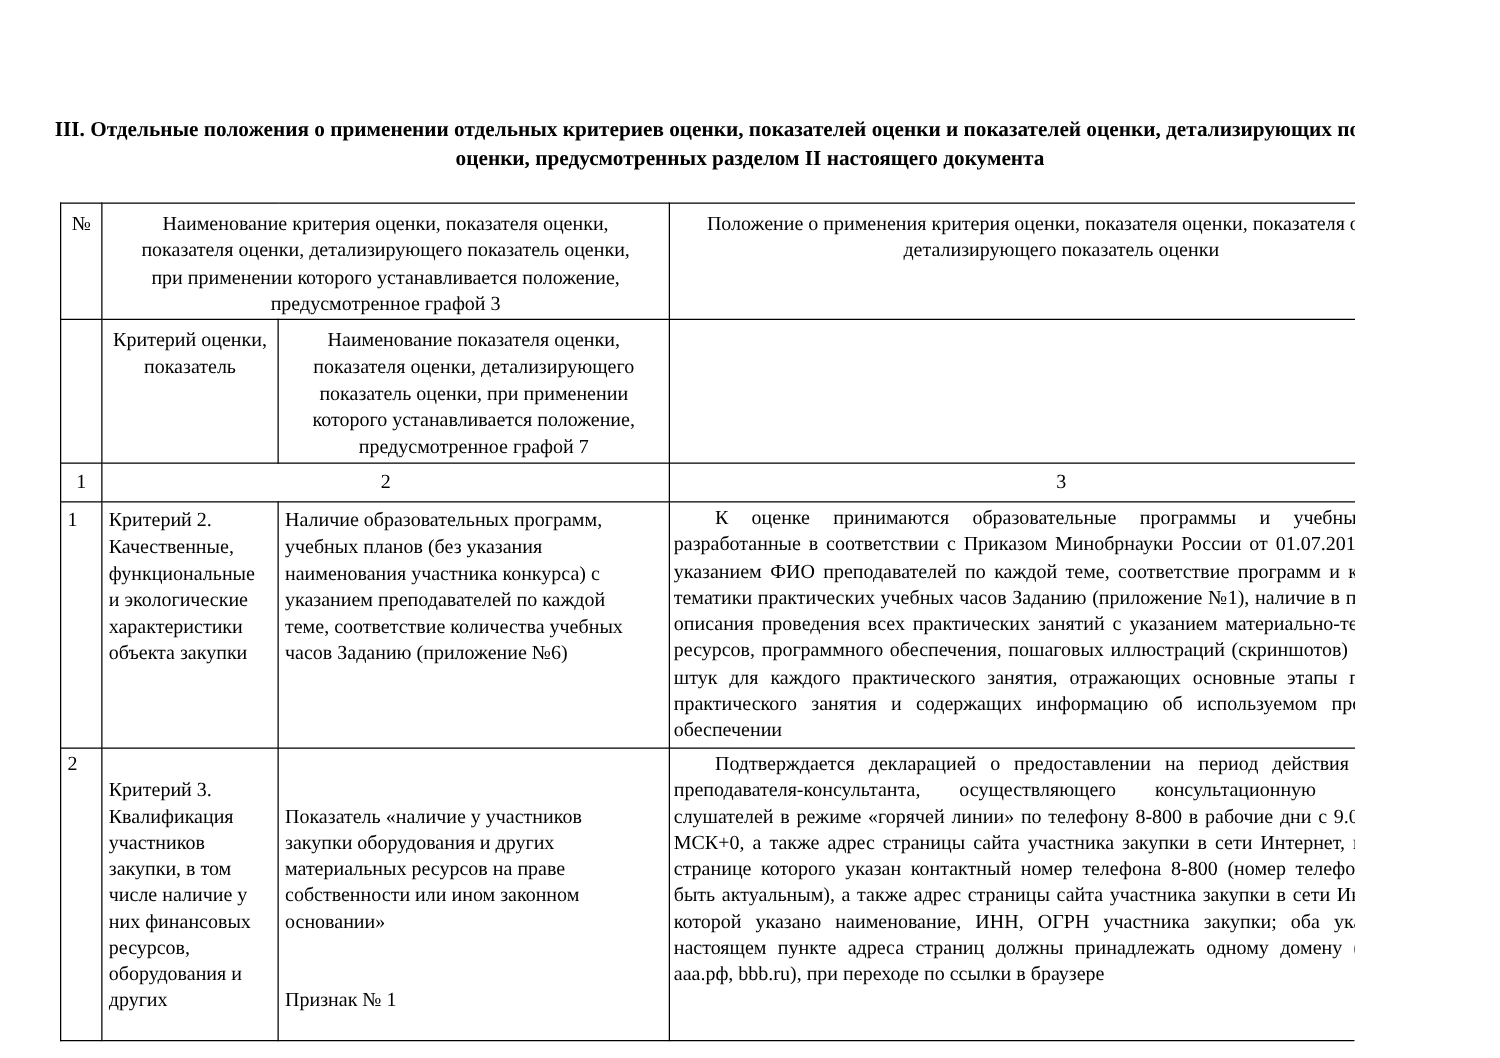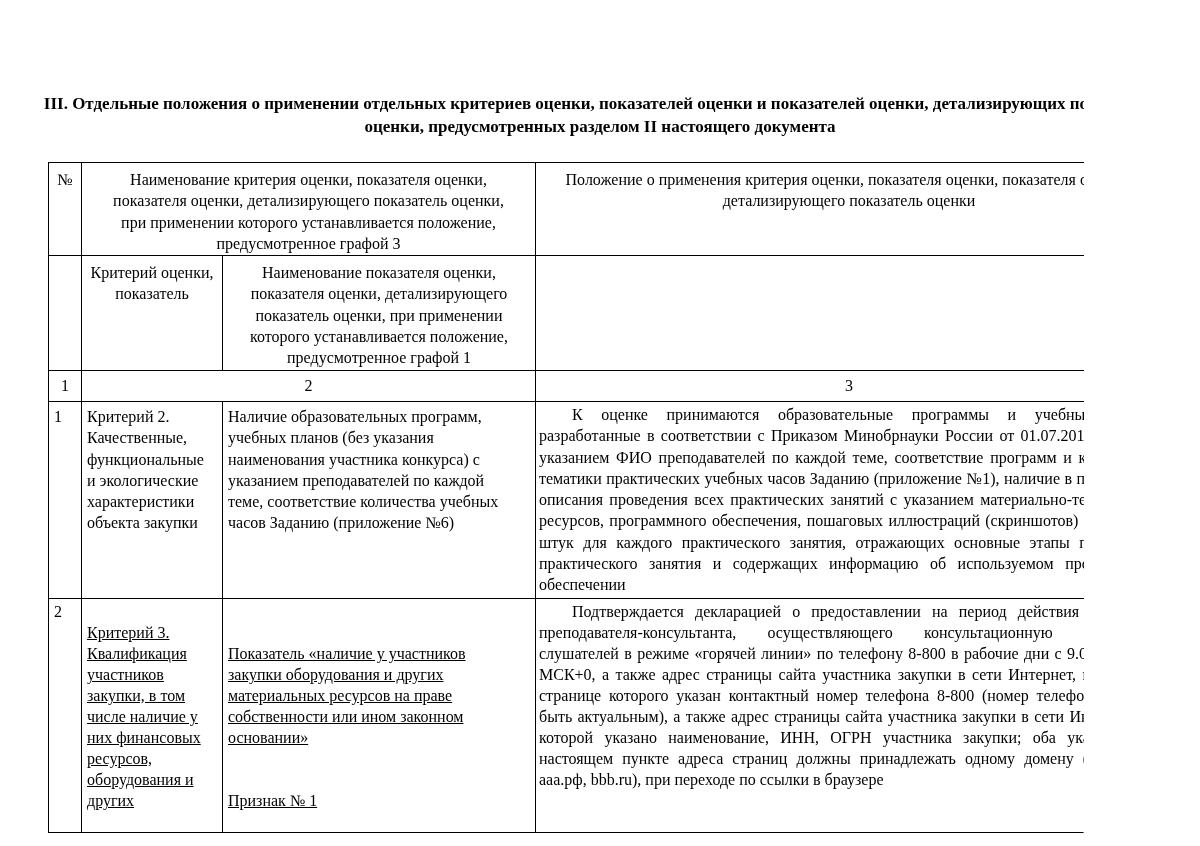--- a/index.html
+++ b/index.html
@@ -67,21 +67,21 @@
   .doc-table td.prov {
     text-align: justify;
     padding: 2px 4px 0 3px;
     margin-left: 22px;
   }
   .prov .para { text-indent: 33px; }
   
   .doc-table td.r5 { padding-top: 2px; line-height: 21px; }
   .clip { height: 189px; overflow: hidden; }
   .gap-top { margin-top: 21px; }
-  .no-wrap-pre { white-space: pre-line; text-decoration: underline; }
+  .no-wrap-pre { white-space: pre-line; }
 </style>
 </head>
 <body>
 
 <div class="page">
 
   <div class="doc-title">III. Отдельные положения о применении отдельных критериев оценки, показателей оценки и показателей оценки, детализирующих показатели
 оценки, предусмотренных разделом II настоящего документа</div>
 
   <table class="doc-table">
@@ -104,21 +104,21 @@
     </tr>
 
     <tr style="height:115px">
       <td></td>
       <td class="hc">Критерий оценки,
 показатель</td>
       <td class="hc">Наименование показателя оценки,
 показателя оценки, детализирующего
 показатель оценки, при применении
 которого устанавливается положение,
-предусмотренное графой 1</td>
+предусмотренное графой 7</td>
       <td></td>
     </tr>
 
     <tr style="height:31px">
       <td class="num">1</td>
       <td class="num" colspan="2">2</td>
       <td class="num">3</td>
     </tr>
 
     <tr style="height:197px">

